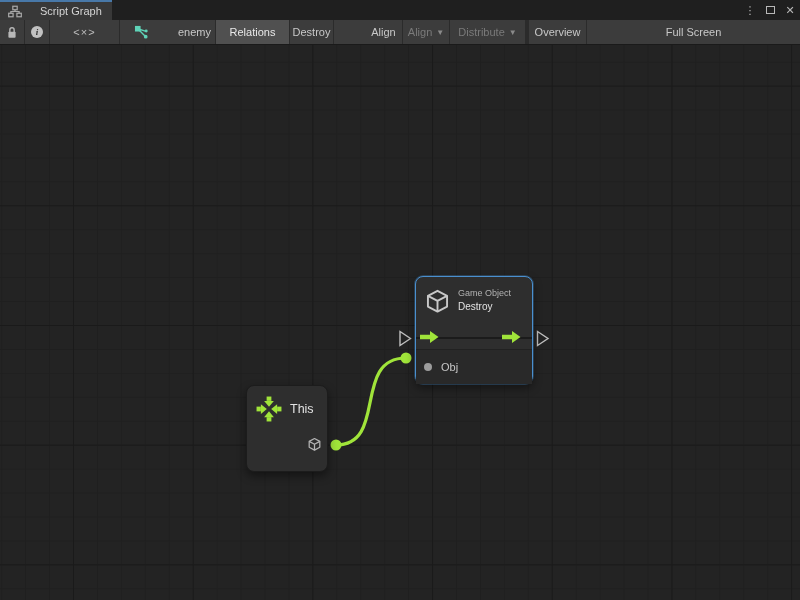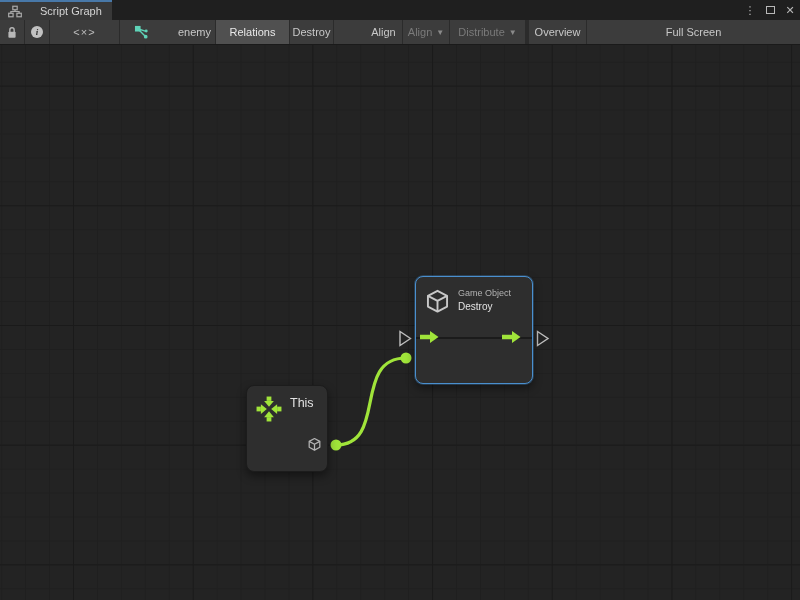--- a/index.html
+++ b/index.html
@@ -57,21 +57,21 @@
   .flow-row{position:absolute;left:0;top:48px;width:100%;height:24px;}
   .flow-line{position:absolute;left:0;top:12px;width:100%;height:2px;background:#1b1b1b;}
   .flow-arrow{position:absolute;top:5px;}
   .flow-arrow.in{left:4px;} .flow-arrow.out{right:11px;}
   .nd-body{position:absolute;left:0;top:72px;width:100%;height:35px;background:#292929;
     border-top:1px solid #212121;display:flex;align-items:center;padding:0 8px;gap:9px;}
   .port-dot{width:8px;height:8px;border-radius:50%;background:#9c9c9c;}
   .port-label{font-size:11px;color:#c6c6c6;}
 
   .node-this{left:246px;top:340px;width:82px;height:87px;}
-  .nt-header{position:absolute;left:0;top:0;width:100%;height:46px;display:flex;padding:10px 9px;gap:8px;}
+  .nt-header{position:absolute;left:0;top:0;width:100%;height:46px;display:flex;align-items:center;padding:10px 9px;gap:8px;}
   .nt-title{font-size:12.5px;color:#e2e2e2;}
   .nt-cube{position:absolute;right:5px;top:51px;}
 
   .overlay{position:absolute;left:0;top:0;width:800px;height:555px;pointer-events:none;}
 </style>
 </head>
 <body>
 
 <div class="titlebar">
   <div class="tab">
@@ -174,20 +174,24 @@
       </div>
     </div>
     <div class="flow-row">
       <div class="flow-line"></div>
       <svg class="flow-arrow in" width="19" height="14" viewBox="0 0 19 14">
         <polygon points="0,4.8 10,4.8 10,1 18.5,7 10,13 10,9.2 0,9.2" style="fill:var(--accent-green)"></polygon>
       </svg>
       <svg class="flow-arrow out" width="19" height="14" viewBox="0 0 19 14">
         <polygon points="0,4.8 10,4.8 10,1 18.5,7 10,13 10,9.2 0,9.2" style="fill:var(--accent-green)"></polygon>
       </svg>
+    </div>
+    <div class="nd-body">
+      <span class="port-dot"></span>
+      <span class="port-label">Obj</span>
     </div>
   </div>
 
   <div class="node node-this">
     <div class="nt-header">
       <svg width="26" height="26" viewBox="0 0 24 24">
         <g style="fill:var(--accent-green)">
           <polygon points="9.8,0.5 14.2,0.5 14.2,4.5 9.8,4.5"></polygon>
           <polygon points="7.5,4.5 16.5,4.5 12,10"></polygon>
           <polygon points="9.8,23.5 14.2,23.5 14.2,19.5 9.8,19.5"></polygon>

